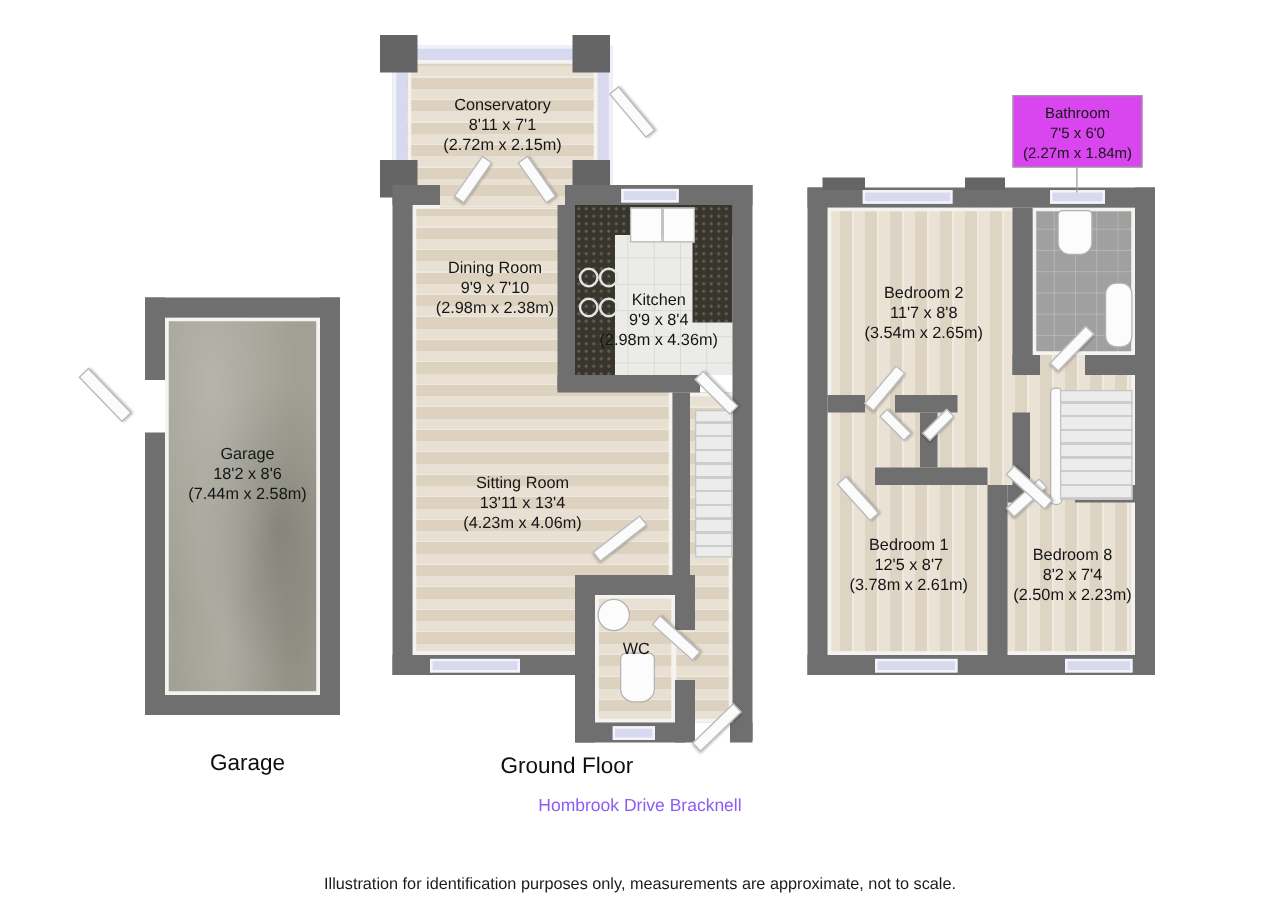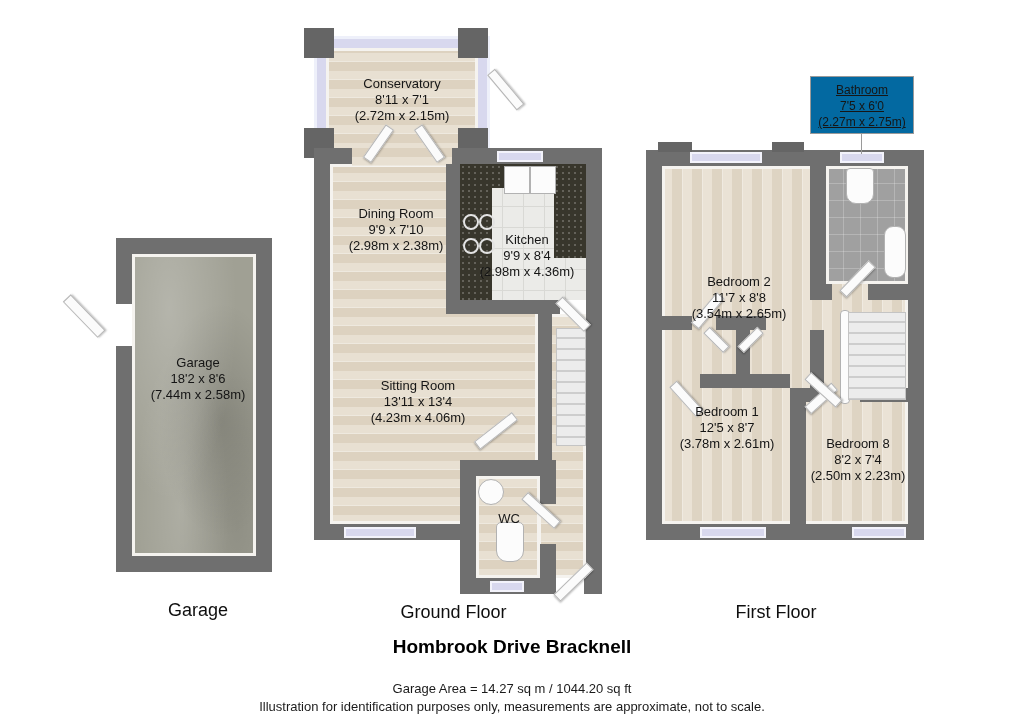--- a/index.html
+++ b/index.html
@@ -52,25 +52,25 @@
     position:absolute;
     background:repeating-linear-gradient(180deg,#ececec 0 9px,#cdcdcd 9px 11px);
     box-shadow:inset 0 0 0 1px #c4c4c4;
   }
   .window{position:absolute;background:var(--window,#d8d8ee);box-shadow:inset 0 0 0 2px #f3f3fb;}
   .door{position:absolute;background:#fbfbfb;border:1px solid #b5b5b5;box-shadow:1px 1px 2px rgba(0,0,0,.28);}
   .fixture{position:absolute;background:#fcfcfc;border:1px solid #b2b2b2;}
   .ring{position:absolute;border:2px solid #e3e3e3;border-radius:50%;}
   .rlabel{position:absolute;text-align:center;font-size:13px;line-height:1.24;color:#151515;}
   .flabel{position:absolute;text-align:center;font-size:18px;color:#0e0e0e;}
-  .callout{position:absolute;background:#0369a1;border:1px solid #9a9a9a;text-align:center;
-           font-size:12px;line-height:1.35;padding-top:5px;box-sizing:border-box;text-decoration:underline;}
+  .callout{position:absolute;background:#d946ef;border:1px solid #9a9a9a;text-align:center;
+           font-size:12px;line-height:1.35;padding-top:5px;box-sizing:border-box;}
   .leader{position:absolute;width:1px;background:#9a9a9a;}
   .footer{position:absolute;left:0;width:1024px;text-align:center;}
-  .title{font-size:19px;font-weight:bold;color:#000000;}
+  .title{font-size:14px;font-weight:normal;color:#8b5cf6;}
   .note{font-size:13px;color:#1b1b1b;}
 </style>
 </head>
 <body>
 
 <div id="canvas">
 
   <div>
     <div class="floor concrete" style="left:132px;top:254px;width:124px;height:302px;"></div>
     <div class="wall" style="left:116px;top:238px;width:156px;height:16px;"></div>
@@ -204,45 +204,43 @@
     <div class="door" style="left:834px;top:362px;width:8px;height:40px;transform:rotate(-48deg);transform-origin:bottom center;"></div>
     <div class="door" style="left:838px;top:252px;width:8px;height:40px;transform:rotate(44deg);transform-origin:bottom center;"></div>
     <div class="door" style="left:702px;top:330px;width:7px;height:26px;transform:rotate(-45deg);transform-origin:top center;"></div>
     <div class="door" style="left:756px;top:330px;width:7px;height:26px;transform:rotate(45deg);transform-origin:top center;"></div>
 
     <div class="window" style="left:690px;top:152px;width:72px;height:11px;"></div>
     <div class="window" style="left:840px;top:152px;width:44px;height:11px;"></div>
     <div class="window" style="left:700px;top:527px;width:66px;height:11px;"></div>
     <div class="window" style="left:852px;top:527px;width:54px;height:11px;"></div>
 
-    <div class="rlabel" style="left:660px;top:226px;width:158px;margin-top:48px;">
+    <div class="rlabel" style="left:660px;top:226px;width:158px;">
       <div>Bedroom 2</div>
       <div>11'7 x 8'8</div>
       <div>(3.54m x 2.65m)</div>
     </div>
-    <div class="rlabel" style="left:646px;top:404px;width:162px;text-align:center;">
+    <div class="rlabel" style="left:646px;top:428px;width:162px;text-align:center;">
       <div>Bedroom 1</div>
       <div>12'5 x 8'7</div>
       <div>(3.78m x 2.61m)</div>
     </div>
     <div class="rlabel" style="left:780px;top:436px;width:156px;">
       <div>Bedroom 8</div>
       <div>8'2 x 7'4</div>
       <div>(2.50m x 2.23m)</div>
     </div>
 
     <div class="leader" style="left:861px;top:134px;height:20px;"></div>
     <div class="callout" style="left:810px;top:76px;width:104px;height:58px;">
       <div>Bathroom</div>
       <div>7'5 x 6'0</div>
-      <div>(2.27m x 2.75m)</div>
+      <div>(2.27m x 1.84m)</div>
     </div>
   </div>
 
   <div class="flabel" style="left:118px;top:600px;width:160px;">Garage</div>
   <div class="flabel" style="left:366px;top:602px;width:175px;text-align:center;">Ground Floor</div>
-  <div class="flabel" style="left:696px;top:602px;width:160px;">First Floor</div>
 
   <div class="footer title" style="top:636px;">Hombrook Drive Bracknell</div>
-  <div class="footer note" style="top:681px;">Garage Area = 14.27 sq m / 1044.20 sq ft</div>
   <div class="footer note" style="top:699px;">Illustration for identification purposes only, measurements are approximate, not to scale.</div>
 
 </div>
 
 </body></html>

